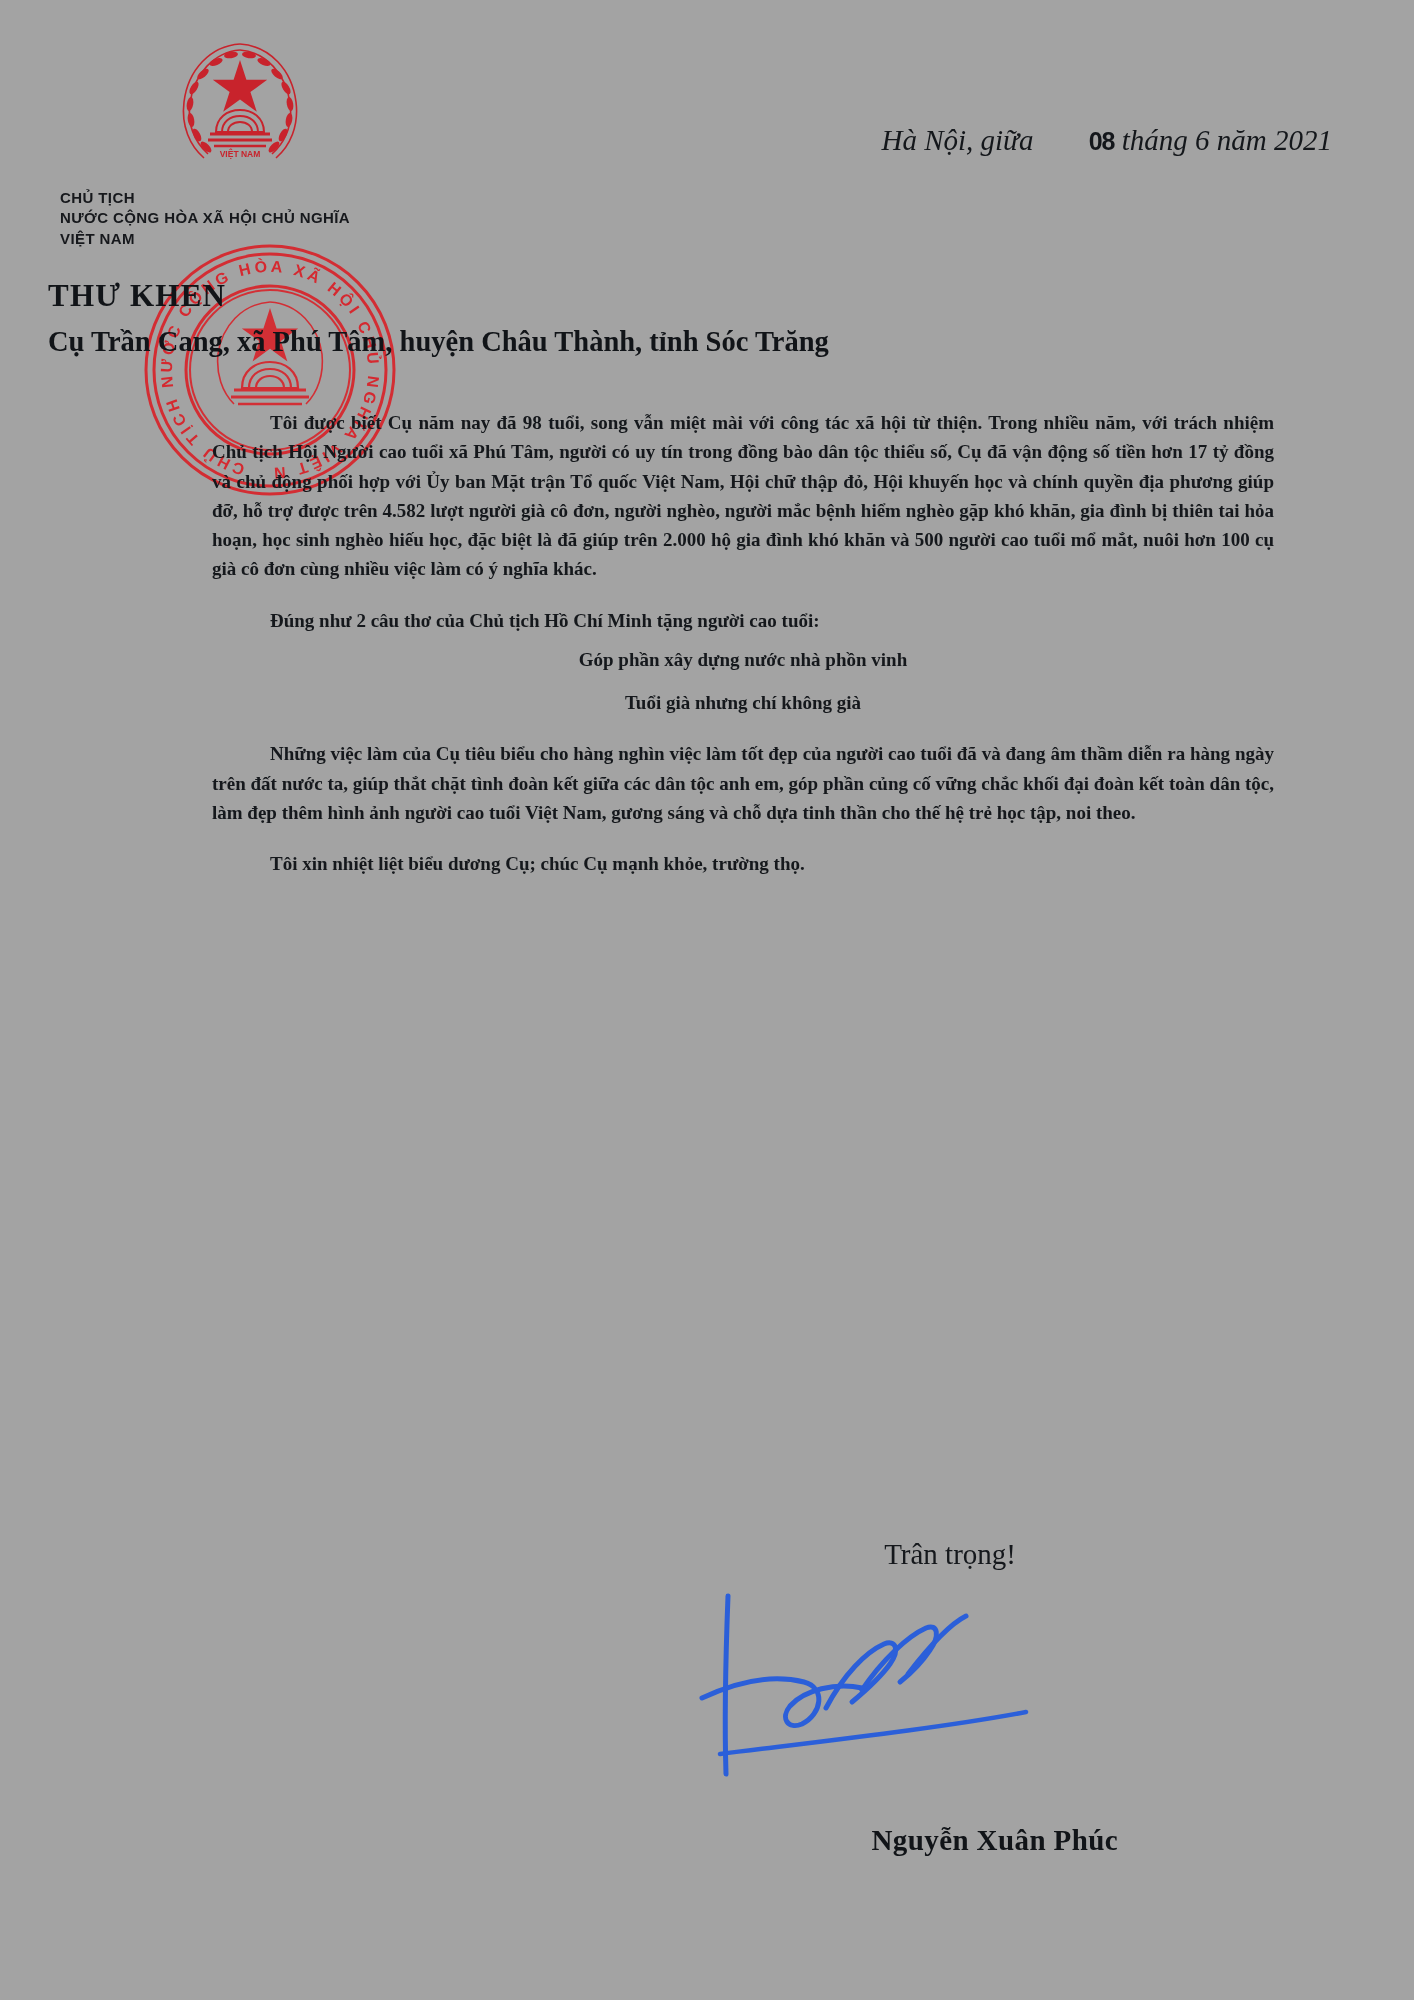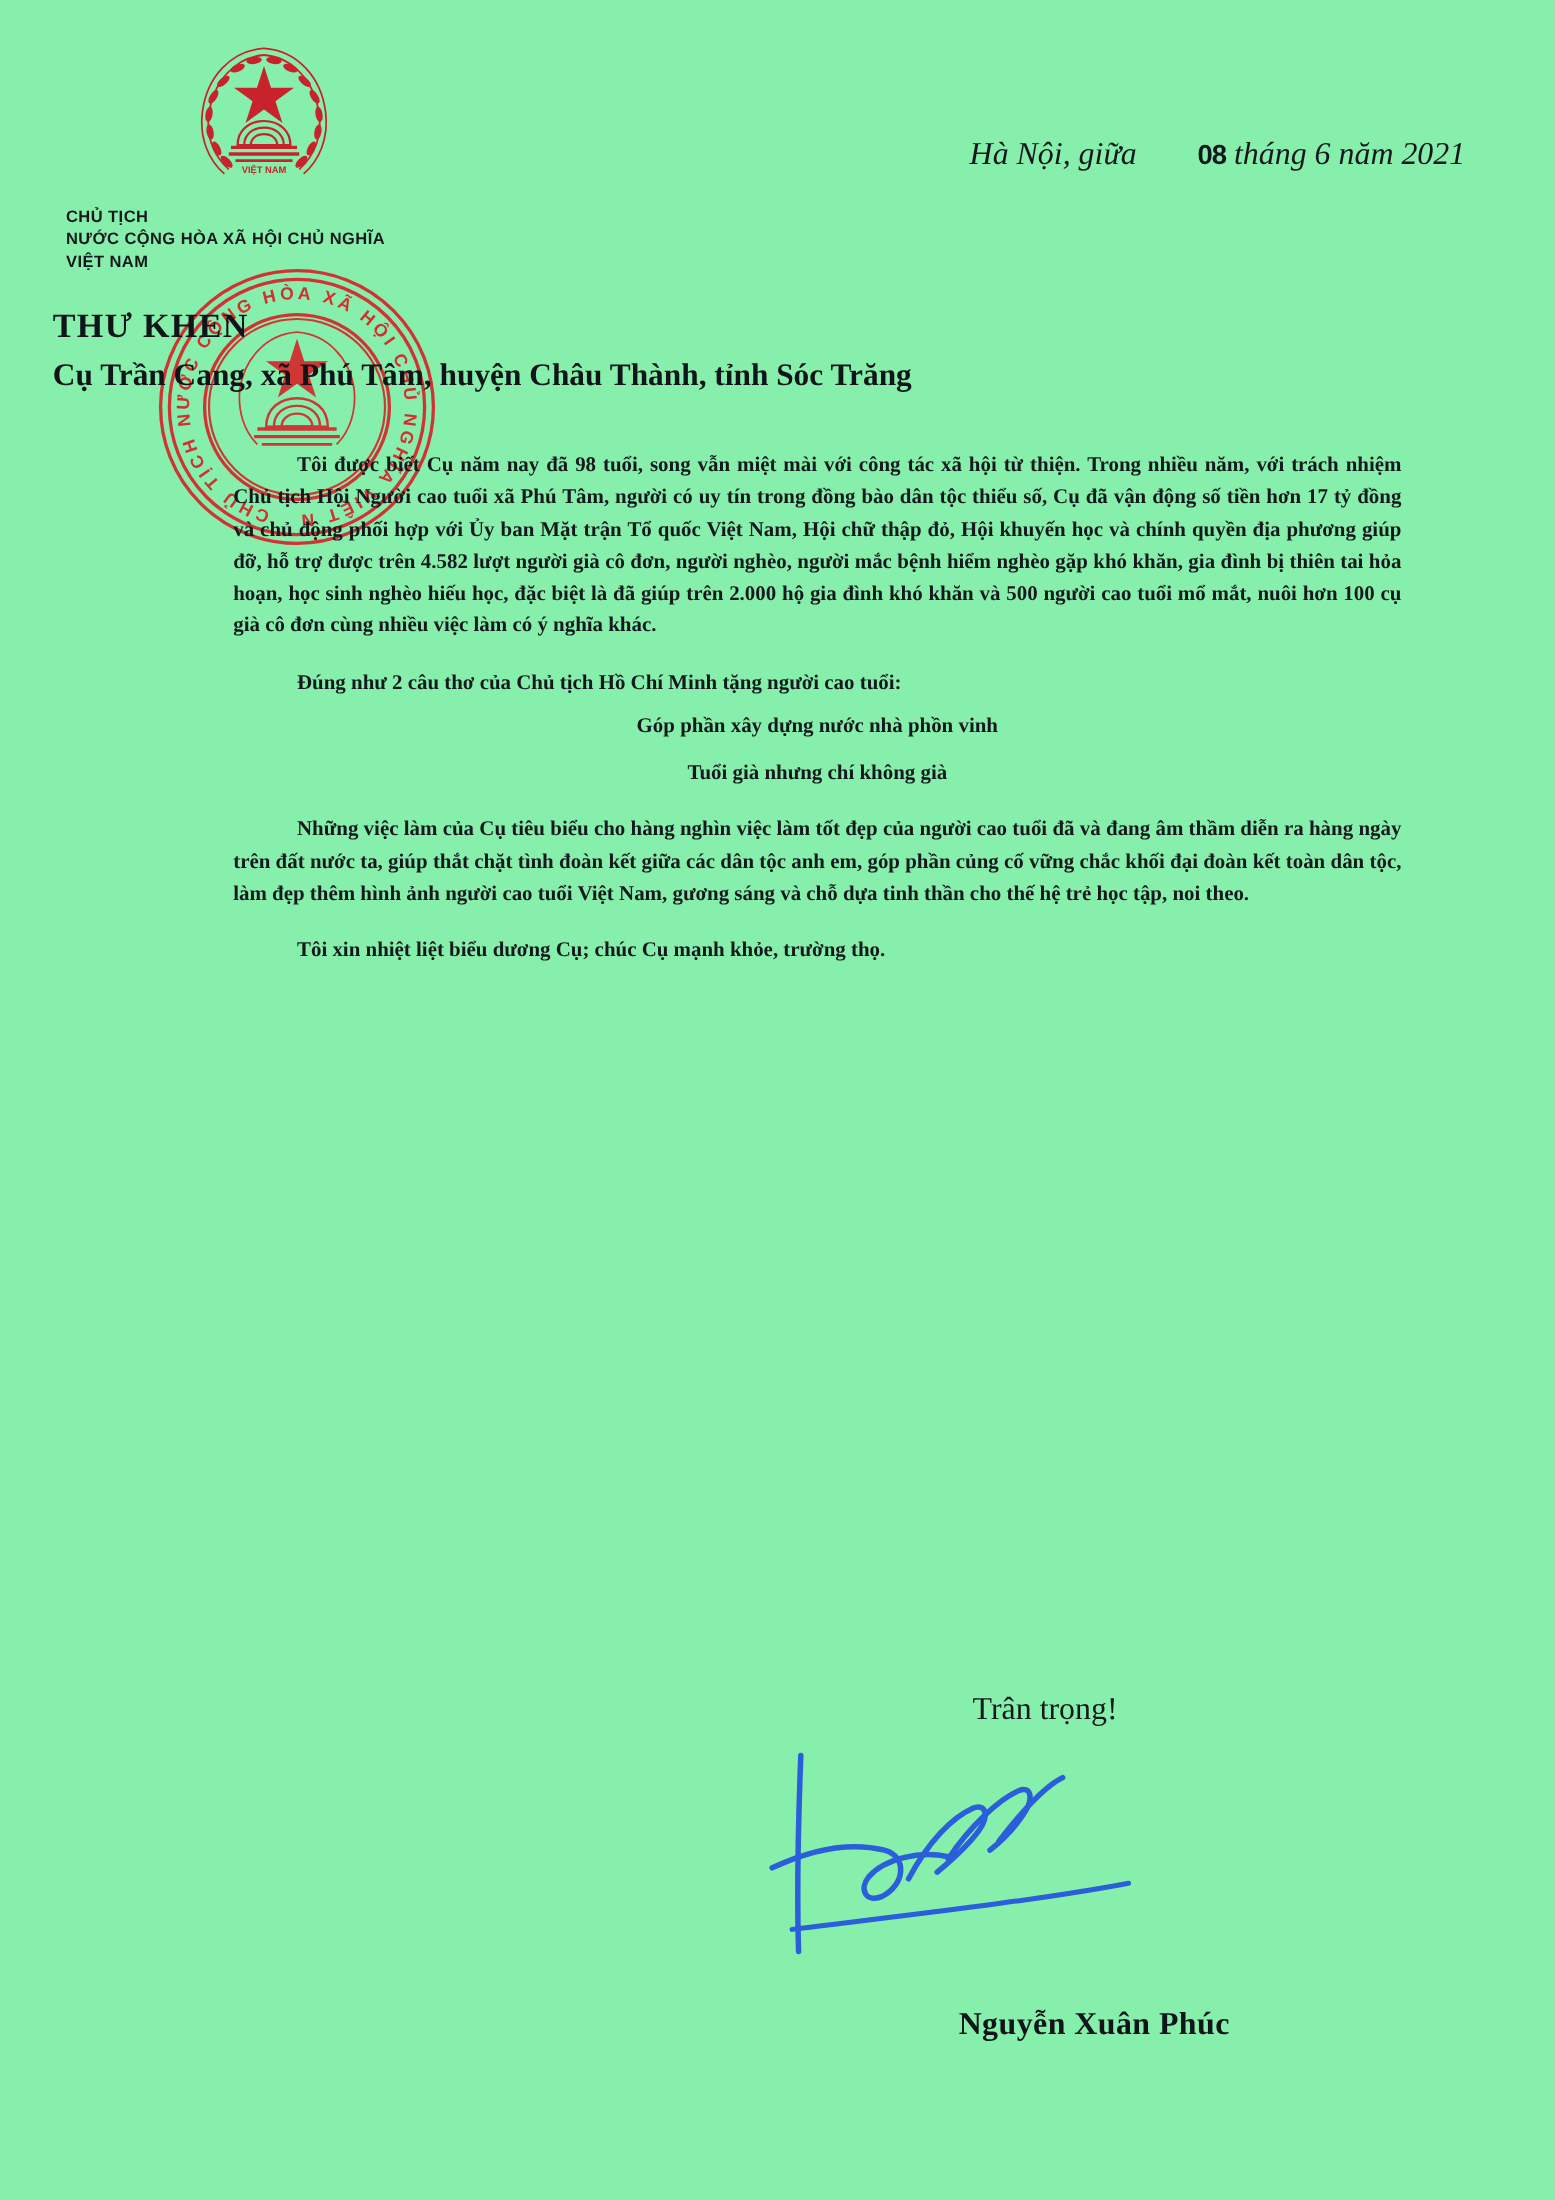--- a/index.html
+++ b/index.html
@@ -7,21 +7,21 @@
     padding: 0;
     background: #ffffff;
   }
   body {
     font-family: "Liberation Serif", serif;
   }
   .page {
     position: relative;
     width: 1414px;
     height: 2000px;
-    background: #86efac;
+    background: #a3a3a3;
     overflow: hidden;
   }
 
   
   .emblem {
     position: absolute;
     left: 170px;
     top: 34px;
     width: 140px;
     height: 140px;

